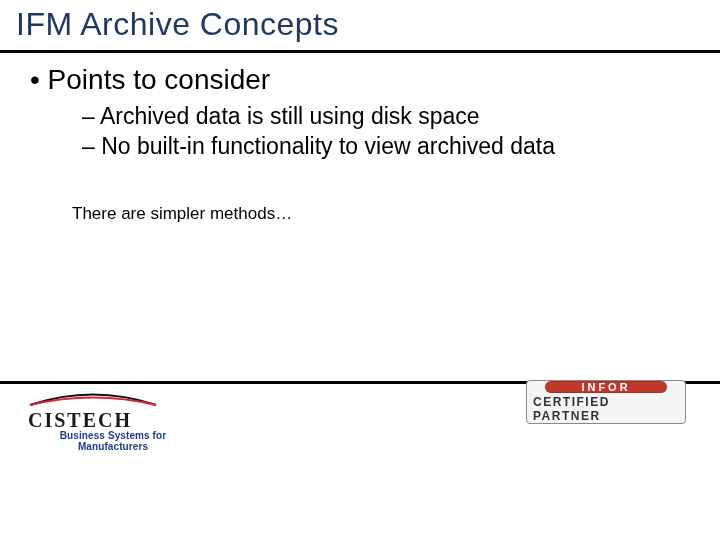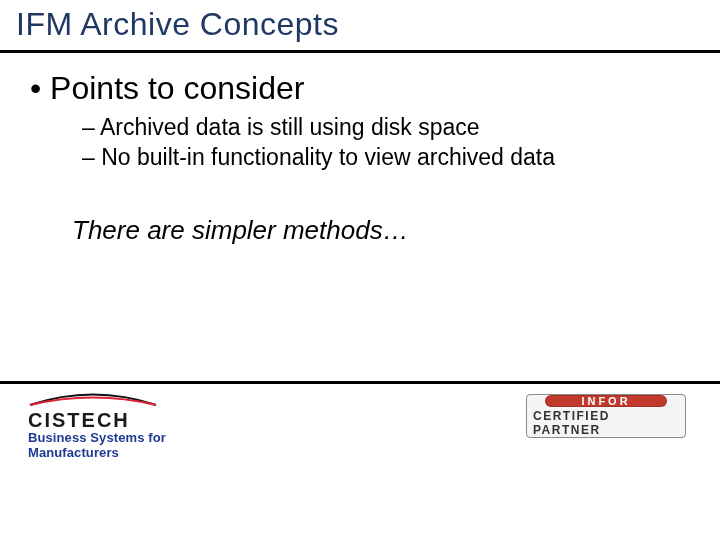--- a/index.html
+++ b/index.html
@@ -36,86 +36,86 @@
     height: 3px;
     background: #000;
   }
   .content {
     position: absolute;
     left: 30px;
     top: 64px;
     right: 30px;
   }
   .lvl1 {
-    font-size: 32px;
-    margin: 6px 0 6px 0;
+    font-size: 28px;
+    margin: 0 0 6px 0;
   }
   .bullet1::before {
     content: "• ";
   }
   .lvl2 {
     font-size: 23px;
     margin: 0 0 2px 52px;
     text-indent: -16px;
     padding-left: 16px;
     line-height: 1.22;
   }
   .lvl2::before {
     content: "– ";
   }
   .note {
-    font-size: 26px;
+    font-size: 17px;
     margin: 44px 0 0 42px;
-    font-style: italic;
   }
   .footer-line {
     position: absolute;
     left: 0;
     right: 0;
     bottom: 68px;
     height: 3px;
     background: #000;
   }
   .logo-left {
     position: absolute;
     left: 28px;
     bottom: 8px;
     width: 170px;
     height: 52px;
   }
   .logo-right {
     position: absolute;
     right: 34px;
-    bottom: 14px;
+    bottom: 28px;
     width: 160px;
     height: 44px;
   }
   
   .cistech-swoosh {
     width: 130px;
     height: 16px;
     margin: 0 auto;
   }
   .cistech-text {
-    font-family: Liberation Sans, sans-serif;
+    font-family: Liberation Serif, serif;
     font-weight: 900;
     font-size: 20px;
     letter-spacing: 2px;
     color: #1a1a1a;
     text-align: left;
     line-height: 1;
     margin-top: -2px;
   }
   .cistech-tag {
     font-family: Arial, Helvetica, sans-serif;
     font-weight: 700;
-    font-size: 13px;
+    font-size: 10px;
     color: #1f3a93;
     letter-spacing: 0.1px;
     margin-top: 0px;
+    text-align: center;
   }
   
   .infor-wrap {
     border: 1px solid #8a8a8a;
     border-radius: 4px;
     padding: 3px 6px 3px 6px;
     background: #f5f5f5;
     box-sizing: border-box;
     width: 160px;
     height: 44px;

